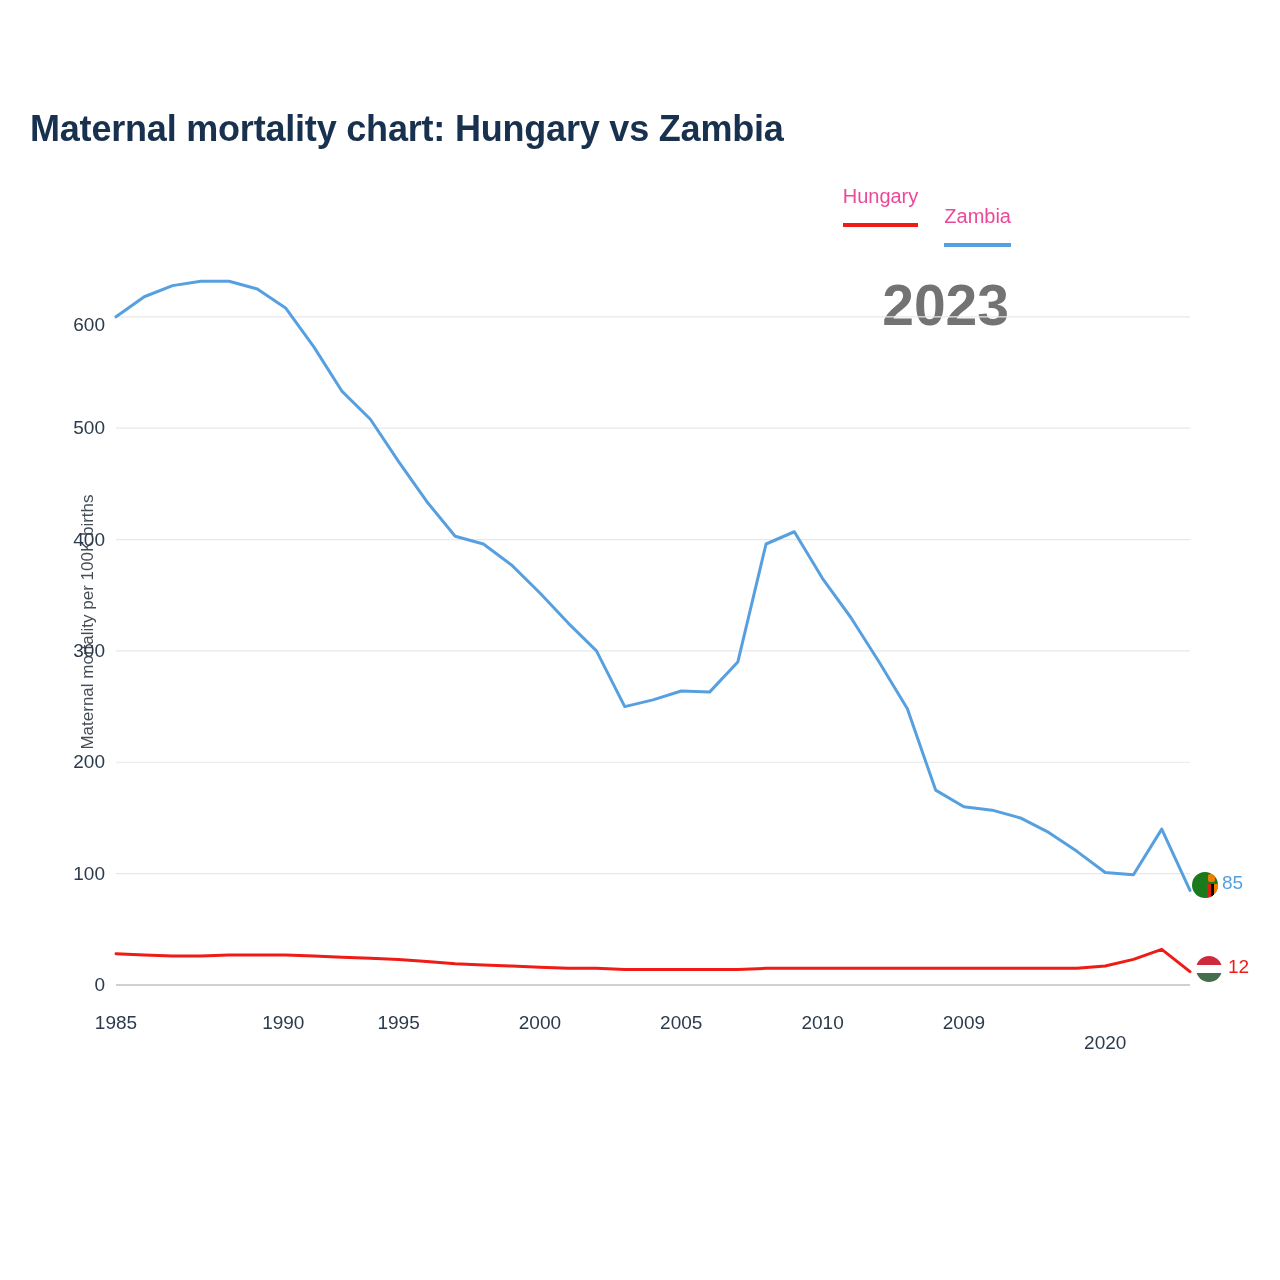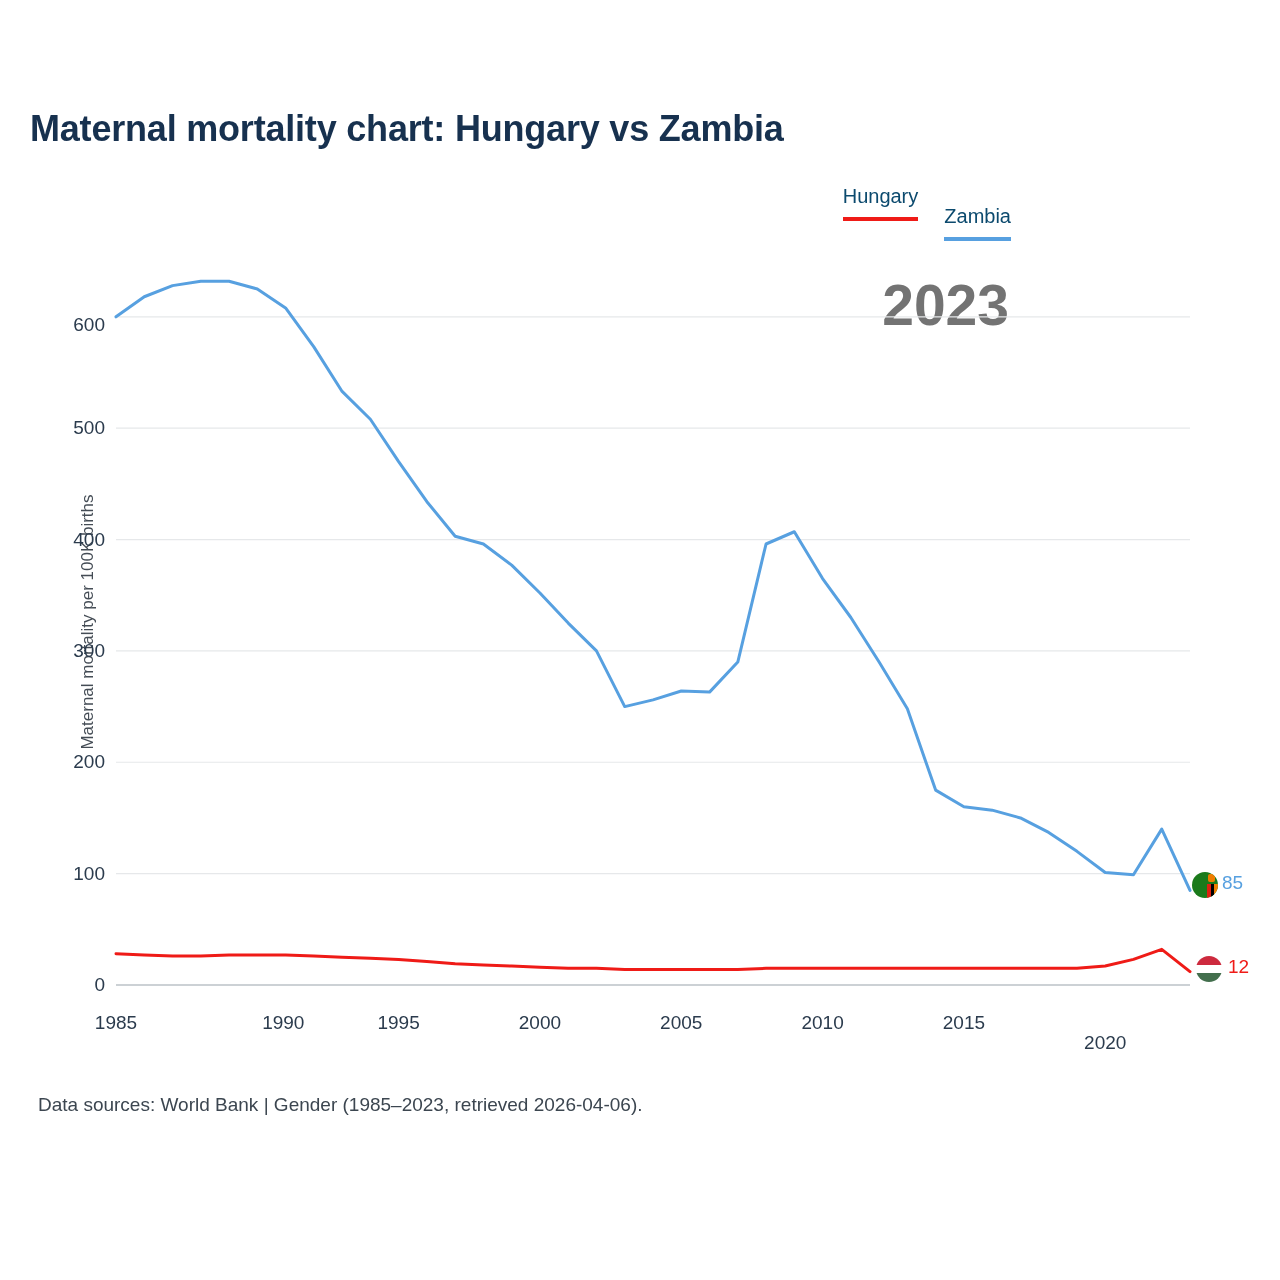--- a/index.html
+++ b/index.html
@@ -32,22 +32,22 @@
   .legend {
     position: absolute;
     right: 28px;
     top: 185px;
     display: flex;
     gap: 26px;
     align-items: flex-start;
   }
   .legend-item {
     font-size: 20px;
-    color: #0c4a6e;
-    padding-bottom: 10px;
+    color: #ec4899;
+    padding-bottom: 16px;
     line-height: 1.1;
   }
   .legend-item.hungary { border-bottom: 4px solid #ef1b17; }
   .legend-item.zambia  { border-bottom: 4px solid #57a0e0; margin-top: 20px; }
 
   .year-watermark {
     position: absolute;
     right: 30px;
     top: 272px;
     font-size: 57px;
@@ -178,34 +178,33 @@
       <div class="ytick" style="top: 428.182px;">500</div>
       <div class="ytick" style="top: 325px;">600</div>
     </div>
   <div id="xtick-holder">
       <div class="xtick" style="left: 116px;">1985</div>
       <div class="xtick" style="left: 257.316px; margin-left: 26px;">1990</div>
       <div class="xtick" style="left: 398.632px;">1995</div>
       <div class="xtick" style="left: 539.947px;">2000</div>
       <div class="xtick" style="left: 681.263px;">2005</div>
       <div class="xtick" style="left: 822.579px;">2010</div>
-      <div class="xtick" style="left: 963.895px;">2015</div>
+      <div class="xtick" style="left: 963.895px;">2009</div>
       <div class="xtick" style="left: 1105.21px; margin-top: 20px;">2020</div>
     </div>
 
   <div class="flag zambia">
     <div class="z-stripes"></div>
     <div class="z-bird"></div>
   </div>
   <div class="endlabel zambia">85</div>
 
   <div class="flag hungary">
     <div class="h-stripe h-red"></div>
     <div class="h-stripe h-white"></div>
     <div class="h-stripe h-green"></div>
   </div>
   <div class="endlabel hungary">12</div>
 
   <div class="footer">
-    <div>Data sources: World Bank | Gender (1985–2023, retrieved 2026-04-06).</div>
   </div>
 
 </div>
 
 </body></html>

